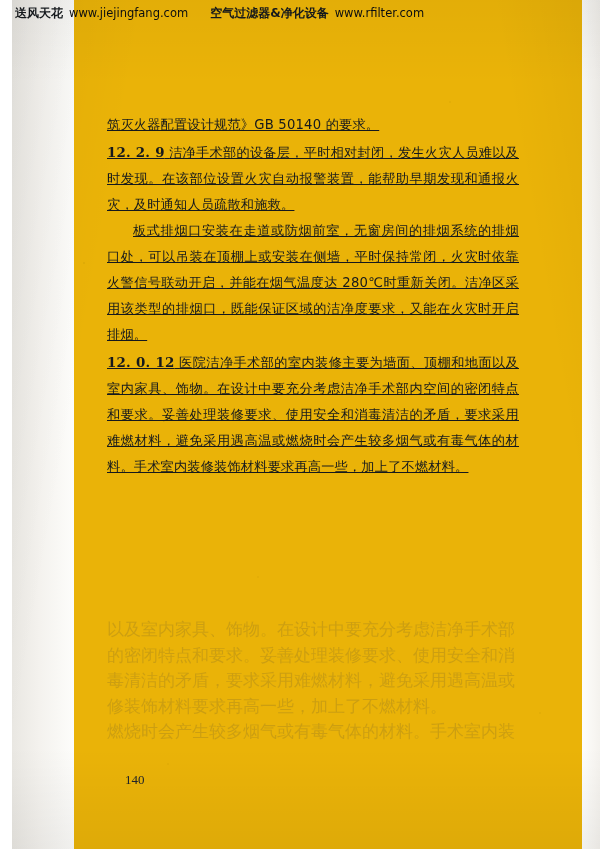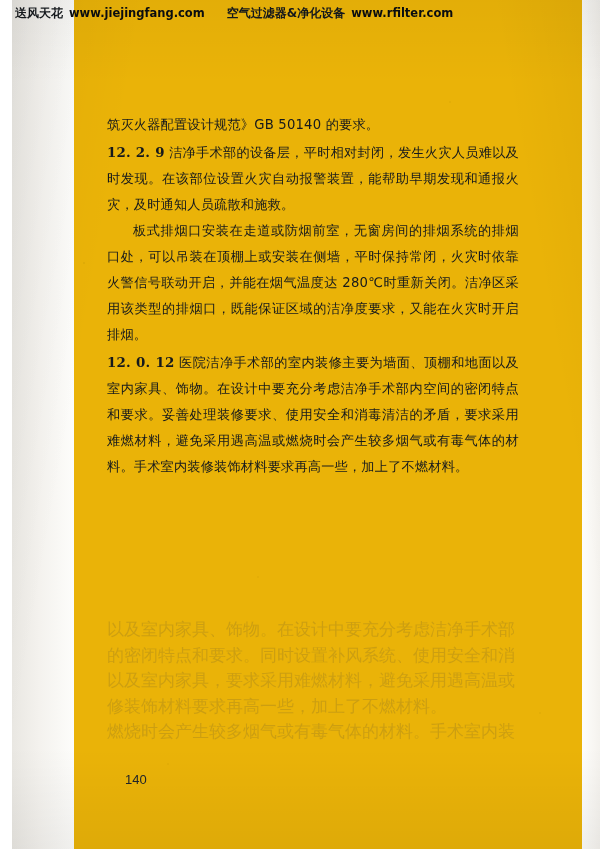--- a/index.html
+++ b/index.html
@@ -63,21 +63,21 @@
     color: #14181c;
     white-space: nowrap;
     letter-spacing: 0px;
   }
   .wm-cn {
     font-size: 12px;
     font-weight: 600;
   }
   .wm-url {
     font-size: 11.5px;
-    font-weight: 700;
+    font-weight: 400;
     color: #0a0d10;
   }
   .wm-sep {
     display: inline-block;
     width: 10px;
   }
 
   
   .body-col {
     position: absolute;
@@ -88,20 +88,21 @@
   }
   .para {
     font-family: "DejaVu Sans", sans-serif;
     font-size: 13.2px;
     line-height: 26px;
     color: #15191d;
     text-align: justify;
     text-justify: inter-ideograph;
     margin: 0 0 0 0;
     letter-spacing: 0.2px;
+    text-decoration: underline;
   }
   .para.indent-first { text-indent: 26px; }
   .gap-s { margin-top: 1px; }
 
   .num {
     font-family: "DejaVu Serif", serif;
     font-weight: 700;
     font-size: 13.4px;
   }
 
@@ -119,21 +120,21 @@
     z-index: 2;
     pointer-events: none;
     filter: blur(0.4px);
   }
   .ghost .gline { display: block; white-space: nowrap; overflow: hidden; }
 
   .folio {
     position: absolute;
     left: 113px;
     top: 772px;
-    font-family: Liberation Sans, sans-serif;
+    font-family: Liberation Serif, serif;
     font-size: 13px;
     color: #20242a;
     z-index: 4;
   }
 
   
   .speckle {
     position: absolute;
     inset: 0;
     z-index: 6;
@@ -183,22 +184,22 @@
 
     <p class="para gap-s">
       <span class="num">12. 0. 12</span>
       <span>医院洁净手术部的室内装修主要为墙面、顶棚和地面以及室内家具、饰物。在设计中要充分考虑洁净手术部内空间的密闭特点和要求。妥善处理装修要求、使用安全和消毒清洁的矛盾，要求采用难燃材料，避免采用遇高温或燃烧时会产生较多烟气或有毒气体的材料。手术室内装修装饰材料要求再高一些，加上了不燃材料。</span>
     </p>
 
   </div>
 
   <div class="ghost">
     <span class="gline">以及室内家具、饰物。在设计中要充分考虑洁净手术部</span>
-    <span class="gline">的密闭特点和要求。同时设置补风系统、使用安全和消</span>
-    <span class="gline">以及室内家具，要求采用难燃材料，避免采用遇高温或</span>
+    <span class="gline">的密闭特点和要求。妥善处理装修要求、使用安全和消</span>
+    <span class="gline">毒清洁的矛盾，要求采用难燃材料，避免采用遇高温或</span>
     <span class="gline">修装饰材料要求再高一些，加上了不燃材料。</span>
     <span class="gline">燃烧时会产生较多烟气或有毒气体的材料。手术室内装</span>
   </div>
 
   <div class="folio">140</div>
 
   <div class="speckle"></div>
 </div>
 
 </body></html>

